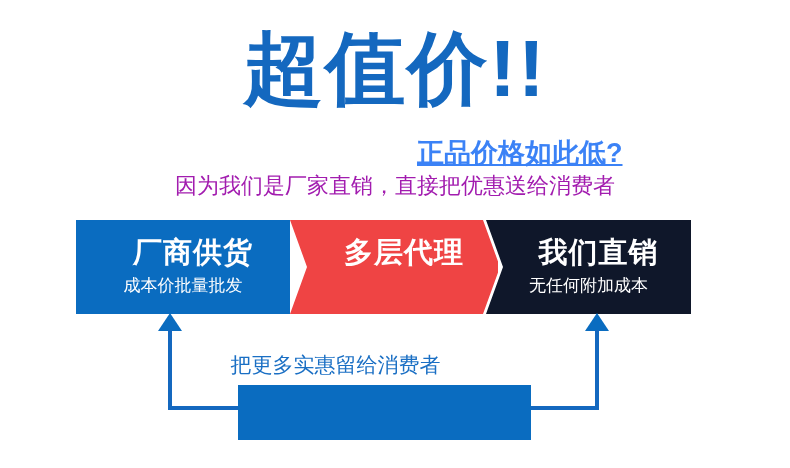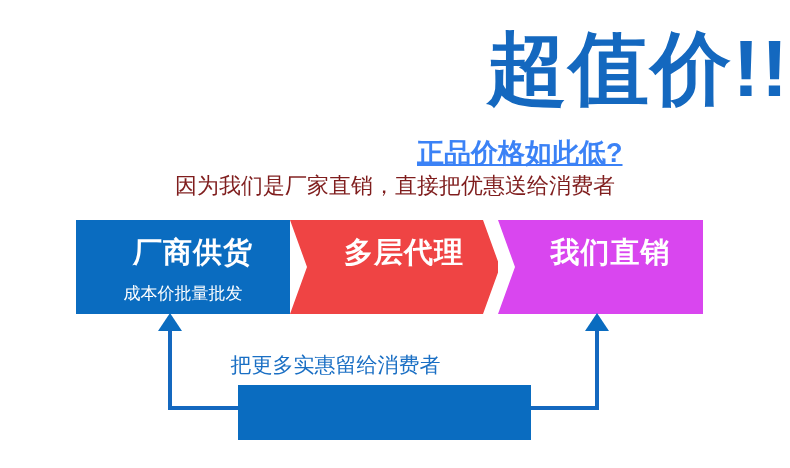--- a/index.html
+++ b/index.html
@@ -9,21 +9,21 @@
     font-family:"Liberation Sans","DejaVu Sans",sans-serif;
     overflow:hidden;
     position:relative;
   }
   .stage{position:relative;width:790px;height:468px;}
 
   
   .headline{
     position:absolute;
     left:0;top:26px;width:790px;
-    text-align:right;
+    text-align:center;
     font-size:80px;
     line-height:86px;
     font-weight:bold;
     color:#1468BF;
     letter-spacing:2px;
     white-space:nowrap;
   }
 
   
   .subrow{
@@ -37,60 +37,60 @@
   }
   .sub-right{
     position:absolute;left:245px;top:0;
     font-size:27px;font-weight:bold;color:#3b82f6;
     line-height:32px;white-space:nowrap;text-decoration:underline;
   }
 
   .tagline{
     position:absolute;left:0;top:172px;width:790px;
     text-align:center;
-    font-size:22px;color:#7f1d1d;
+    font-size:22px;color:#a21caf;
     line-height:28px;white-space:nowrap;
   }
 
   
   .flow{position:absolute;left:0;top:220px;width:790px;height:94px;}
 
   .fbox{
     position:absolute;top:0;height:94px;
     color:#ffffff;
     text-align:center;
     box-sizing:border-box;
   }
   .fbox .ftitle{
     font-size:29px;font-weight:bold;line-height:34px;
     margin-top:15px;letter-spacing:1px;white-space:nowrap;margin-left:20px;
   }
   .fbox .fsub{
-    font-size:17px;line-height:22px;margin-top:14px;
+    font-size:17px;line-height:22px;margin-top:6px;
     white-space:nowrap;
   }
 
   
   #box1{
     left:76px;width:214px;
     background:#0A6CC0;
     clip-path:polygon(0 0, 273px 0, 273px 0, 290px 47px, 273px 94px, 0 94px);
     -webkit-clip-path:polygon(0 0, 273px 0, 290px 47px, 273px 94px, 0 94px);
   }
   
   #box2{
     left:290px;width:208px;
     background:#ef4444;
     clip-path:polygon(0 0, 193px 0, 210px 47px, 193px 94px, 0 94px, 17px 47px);
     -webkit-clip-path:polygon(0 0, 193px 0, 210px 47px, 193px 94px, 0 94px, 17px 47px);
   }
   
   #box3{
-    left:498px;width:205px;
-    background:#d946ef;
+    left:486px;width:205px;
+    background:#0f172a;
     clip-path:polygon(0 0, 205px 0, 205px 94px, 0 94px, 17px 47px);
     -webkit-clip-path:polygon(0 0, 205px 0, 205px 94px, 0 94px, 17px 47px);
   }
 
   
   .conn{position:absolute;background:#1468BF;}
 
   
   #conn-left-v{left:168px;top:330px;width:4px;height:80px;}
   
@@ -144,20 +144,21 @@
       <div class="ftitle">厂商供货</div>
       <div class="fsub">成本价批量批发</div>
     </div>
 
     <div class="fbox" id="box2">
       <div class="ftitle">多层代理</div>
     </div>
 
     <div class="fbox" id="box3">
       <div class="ftitle">我们直销</div>
+      <div class="fsub">无任何附加成本</div>
     </div>
 
   </div>
 
   <div class="arrowhead" id="arrow-left"></div>
   <div class="arrowhead" id="arrow-right"></div>
 
   <div class="conn" id="conn-left-v"></div>
   <div class="conn" id="conn-right-v"></div>
   <div class="conn" id="conn-left-h"></div>

